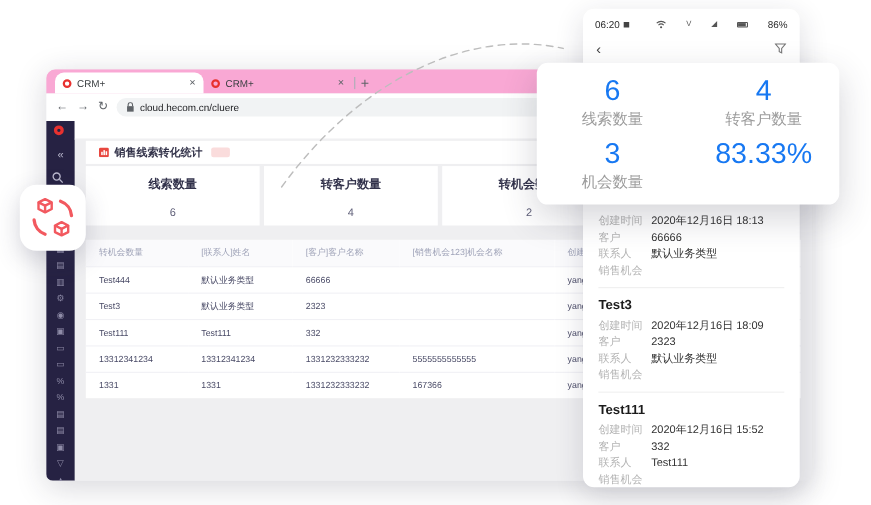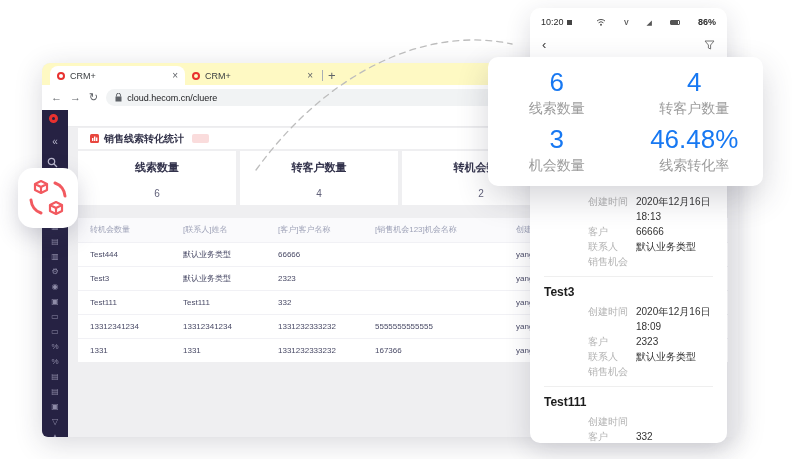--- a/index.html
+++ b/index.html
@@ -2,21 +2,21 @@
 <html><head>
 <meta charset="utf-8">
 <style>
   html,body{margin:0;padding:0;background:#fff;}
   *{box-sizing:border-box;font-family:"Liberation Sans","DejaVu Sans",sans-serif;}
   #canvas{position:relative;width:792px;height:459px;background:#fff;overflow:hidden;}
 
   
   .browser{position:absolute;left:42px;top:63px;width:696px;height:374px;border-radius:8px 8px 6px 6px;
     box-shadow:0 6px 28px rgba(40,40,60,.18);background:#EFEFF1;z-index:1;overflow:hidden;}
-  .tabstrip{position:absolute;left:0;top:0;right:0;height:22px;background:#fef9c3;border-radius:8px 8px 0 0;
+  .tabstrip{position:absolute;left:0;top:0;right:0;height:22px;background:#f9a8d4;border-radius:8px 8px 0 0;
     display:flex;align-items:flex-end;padding-left:8px;}
   .tab{height:19px;display:flex;align-items:center;gap:5px;padding:0 7px;font-size:9px;color:#3C4043;width:135px;}
   .tab.active{background:#fff;border-radius:8px 8px 0 0;}
   .favicon{width:8px;height:8px;border:2px solid #E8312F;border-radius:50%;flex:none;}
   .tab-label{flex:1;overflow:hidden;white-space:nowrap;}
   .tab-close{color:#5F6368;font-size:10px;line-height:10px;}
   .tab-sep{width:1px;height:11px;background:#A8AEB5;margin:0 5px 4px 2px;}
   .newtab{color:#5F6368;font-size:13px;line-height:13px;margin-bottom:3px;}
   .urlrow{position:absolute;top:22px;left:0;right:0;height:25px;background:#fff;display:flex;align-items:center;
     padding:0 9px;gap:8px;}
@@ -53,34 +53,34 @@
     box-shadow:0 8px 22px rgba(60,60,90,.22);z-index:6;display:flex;align-items:center;justify-content:center;}
 
   
   .arc{position:absolute;left:0;top:0;z-index:5;pointer-events:none;}
 
   
   .phone{position:absolute;left:530px;top:8px;width:197px;height:435px;background:#fff;border-radius:10px;
     box-shadow:0 8px 26px rgba(40,40,60,.16);z-index:10;overflow:hidden;}
   .statusbar{position:absolute;left:0;top:6px;right:0;height:16px;display:flex;align-items:center;padding:0 11px;
     font-size:9px;color:#2b2b2b;gap:3px;}
-  .status-right{margin-left:auto;display:flex;align-items:center;gap:18px;font-weight:bold;}
+  .status-right{margin-left:auto;display:flex;align-items:center;gap:18px;}
   .sq{display:inline-block;width:5px;height:5px;background:#444;}
   .tri{font-size:7px;color:#555;line-height:7px;}
   .battery{display:inline-flex;width:10px;height:5px;border:1px solid #555;border-radius:1px;position:relative;}
   .battery::after{content:"";position:absolute;left:0;top:0;bottom:0;width:7px;background:#555;}
   .phonenav{position:absolute;left:0;top:24px;right:0;height:26px;display:flex;align-items:center;padding:0 12px;
     border-bottom:1px solid #F3F3F3;}
   .pnav-back{font-size:13px;color:#444;}
   .pnav-title{position:absolute;left:0;right:0;text-align:center;font-size:12px;color:#333;}
   .pnav-caret{font-size:8px;color:#999;}
   .pnav-filter{margin-left:auto;}
   .phonelist{position:absolute;left:0;top:180px;right:0;padding:6px 14px 0 14px;}
   .pl-title{font-size:12px;font-weight:bold;color:#1c1c1c;margin:8px 0 5px 0;}
-  .pl-row{display:flex;line-height:15px;font-size:10px;margin-left:44px;}
+  .pl-row{display:flex;line-height:15px;font-size:10px;}
   .pl-label{width:48px;color:#B3B3B3;flex:none;}
   .pl-value{color:#333;font-weight:normal;}
   .pl-divider{height:1px;background:#EFEFEF;margin:7px 0 0 0;}
 
   
   .callout{position:absolute;left:488px;top:57px;width:275px;height:129px;background:#fff;border-radius:10px;
     box-shadow:0 12px 32px rgba(50,50,70,.20);z-index:11;display:grid;grid-template-columns:1fr 1fr;
     grid-template-rows:1fr 1fr;padding:10px 0 6px 0;text-align:center;}
   .stat-num{font-size:26px;color:#1778F2;line-height:30px;}
   .stat-label{font-size:14px;color:#9C9C9C;line-height:22px;}
@@ -249,21 +249,21 @@
         <path d="M16 12 V18"></path>
         <path d="M31 27 L37 30 L31 33 L25 30 Z"></path>
         <path d="M25 30 V36 L31 39 L37 36 V30"></path>
         <path d="M31 33 V39"></path>
       </g>
     </svg>
   </div>
 
   <div class="phone">
     <div class="statusbar">
-      <span>10:20</span>
+      <span>06:20</span>
       <span class="sq"></span>
       <span class="status-right">
         <svg width="10" height="8" viewBox="0 0 10 8">
           <path d="M1 3 A 6 6 0 0 1 9 3" fill="none" stroke="#555" stroke-width="1"></path>
           <path d="M2.6 4.8 A 3.5 3.5 0 0 1 7.4 4.8" fill="none" stroke="#555" stroke-width="1"></path>
           <circle cx="5" cy="6.8" r="1" fill="#555"></circle>
         </svg>
         <span style="font-size:7px;color:#555;">V</span>
         <span class="tri">◢</span>
         <span class="battery"></span>
@@ -317,20 +317,21 @@
         <div class="pl-row">
             <span class="pl-label">销售机会</span>
             <span class="pl-value"></span>
           </div>
         <div class="pl-divider"></div>
       </div>
       <div>
         <div class="pl-title">Test111</div>
         <div class="pl-row">
             <span class="pl-label">创建时间</span>
+            <span class="pl-value">2020年12月16日 15:52</span>
           </div>
         <div class="pl-row">
             <span class="pl-label">客户</span>
             <span class="pl-value">332</span>
           </div>
         <div class="pl-row">
             <span class="pl-label">联系人</span>
             <span class="pl-value">Test111</span>
           </div>
         <div class="pl-row">
@@ -350,18 +351,17 @@
     </div>
     <div>
       <div class="stat-num">4</div>
       <div class="stat-label">转客户数量</div>
     </div>
     <div>
       <div class="stat-num">3</div>
       <div class="stat-label">机会数量</div>
     </div>
     <div>
-      <div class="stat-num">46.48%</div>
-      <div class="stat-label">线索转化率</div>
+      <div class="stat-num">83.33%</div>
     </div>
   </div>
 
 </div>
 
 </body></html>

